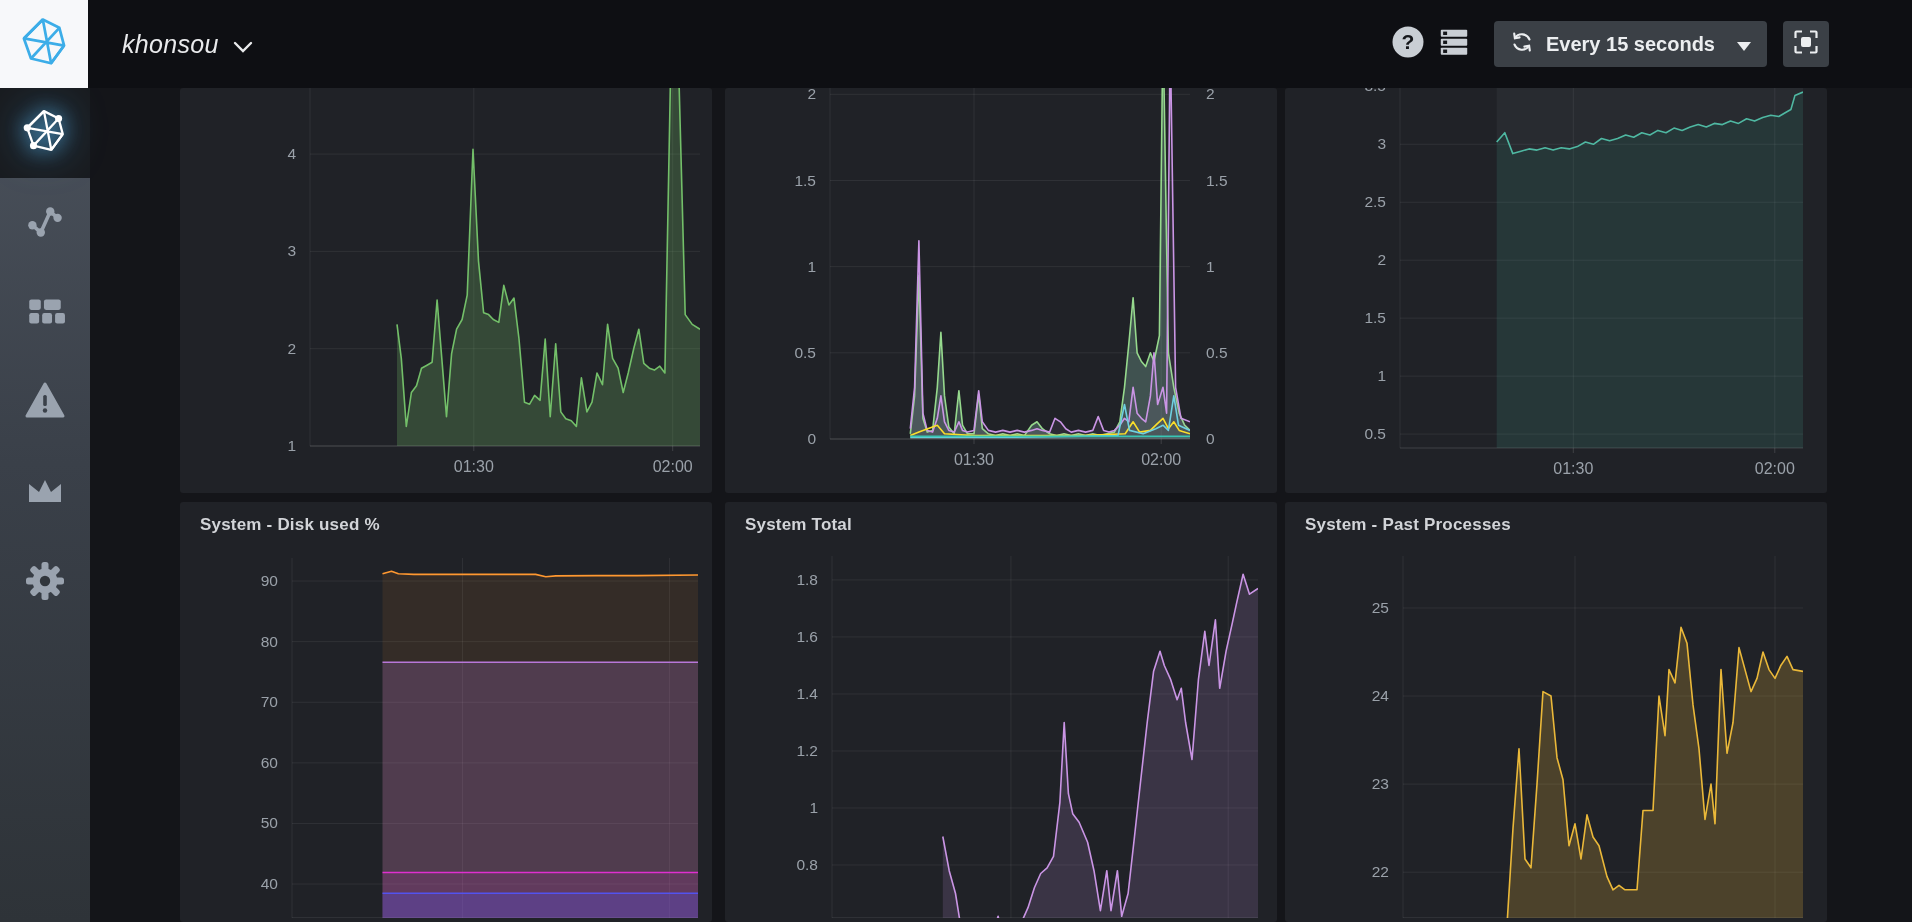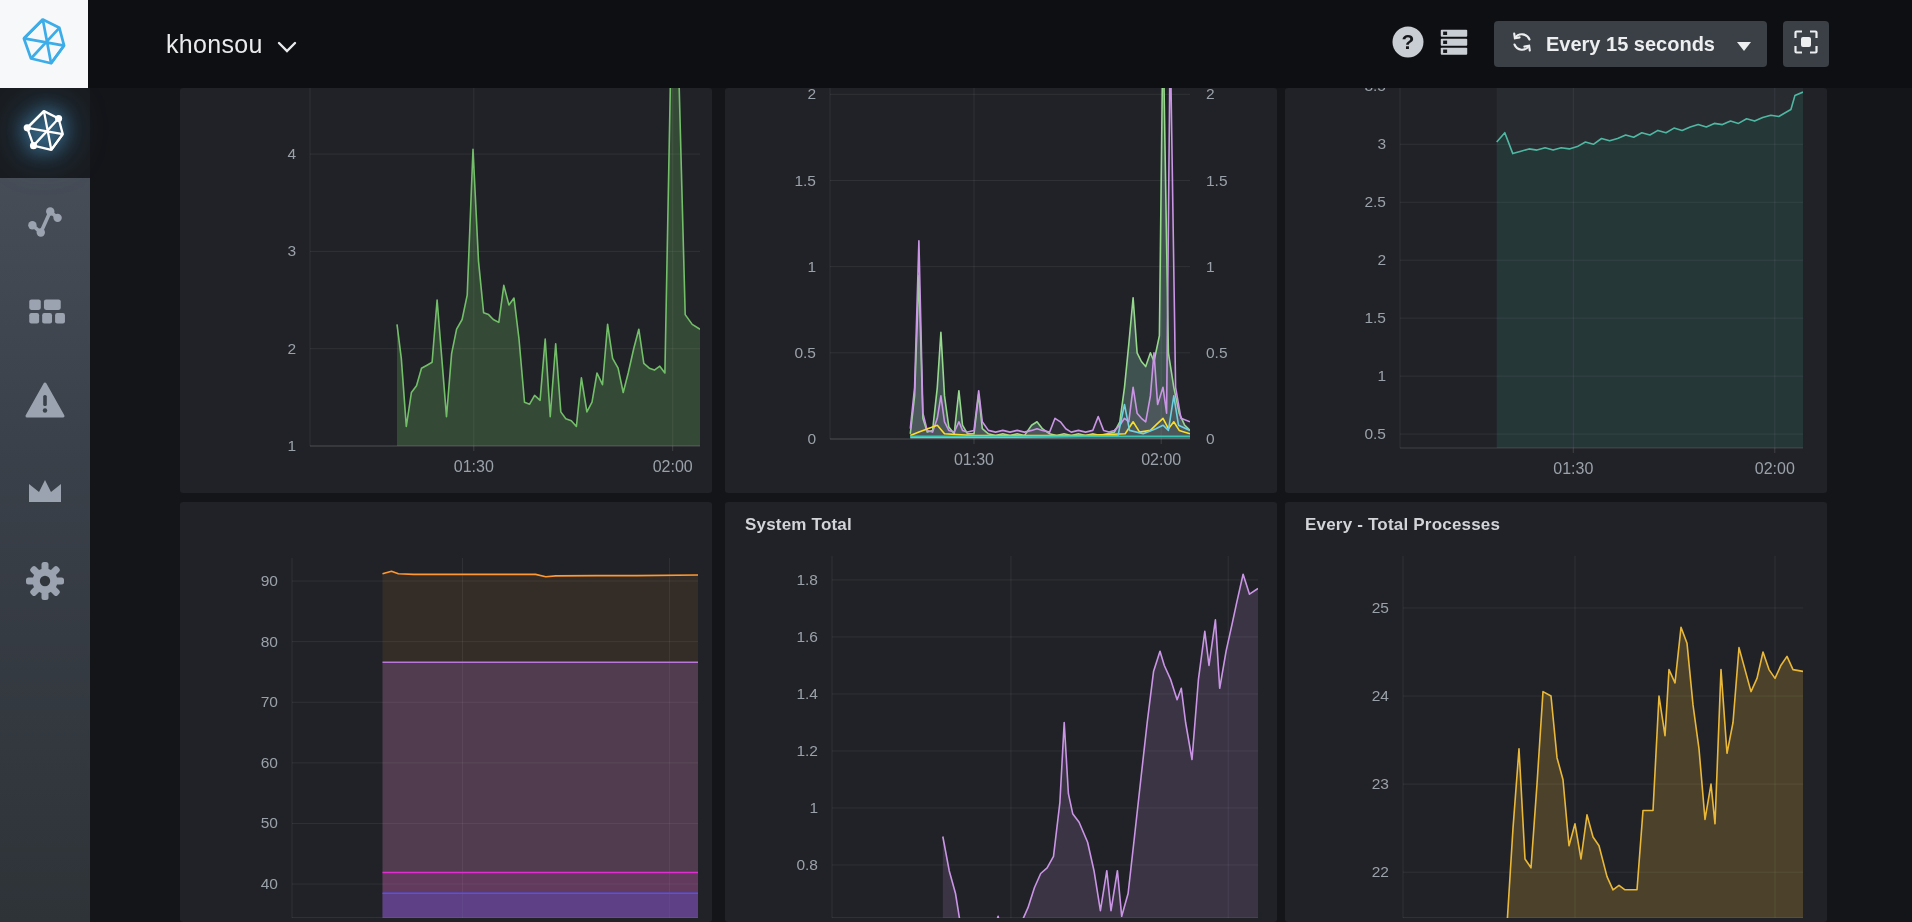--- a/index.html
+++ b/index.html
@@ -1,19 +1,19 @@
 <!DOCTYPE html>
 <html><head>
 <meta charset="utf-8">
 <style>
   html,body{margin:0;padding:0;background:#141519;width:1912px;height:922px;overflow:hidden;
     font-family:"Liberation Sans","DejaVu Sans",sans-serif;}
   .navbar{position:absolute;left:0;top:0;width:1912px;height:88px;background:#0e0f13;display:flex;align-items:center;z-index:30;}
   .logo-box{width:88px;height:88px;background:#f7f8fa;display:flex;align-items:center;justify-content:center;flex:0 0 auto;}
-  .nav-title{margin-left:78px;color:#e9eaec;font-size:25px;letter-spacing:.3px;display:flex;align-items:center;gap:14px;cursor:pointer;}
+  .nav-title{margin-left:34px;color:#e9eaec;font-size:25px;letter-spacing:.3px;display:flex;align-items:center;gap:14px;cursor:pointer;font-style:italic;}
   .nav-right{margin-left:auto;display:flex;align-items:center;gap:10px;padding-right:83px;}
   .icon-btn{width:36px;height:36px;display:flex;align-items:center;justify-content:center;cursor:pointer;}
   .nav-btn{height:46px;background:#3b4046;border-radius:4px;display:flex;align-items:center;gap:12px;
     padding:0 16px;color:#eceef0;font-size:20px;font-weight:bold;cursor:pointer;}
   .nav-btn .caret{margin-left:10px;}
   .kiosk-btn{width:46px;height:46px;background:#3b4046;border-radius:4px;display:flex;align-items:center;justify-content:center;cursor:pointer;margin-left:6px;}
   .sidebar{position:absolute;left:0;top:88px;width:90px;height:834px;background:linear-gradient(180deg,#4a515b 0%,#3a4049 45%,#2e3338 100%);z-index:20;}
   .side-item{width:90px;height:90px;display:flex;align-items:center;justify-content:center;color:#9aa3af;cursor:pointer;}
   .side-item.active{background:#191c20;color:#ffffff;}
   .side-item.active svg{filter:drop-shadow(0 0 9px rgba(87,178,230,.95)) drop-shadow(0 0 18px rgba(64,150,210,.7));}
@@ -267,20 +267,21 @@
           <text x="101" y="123.24203821656052" text-anchor="end" font-size="15.5" fill="#9aa1a9">2.5</text>
           <text x="101" y="65.28025477707007" text-anchor="end" font-size="15.5" fill="#9aa1a9">3</text>
           <text x="101" y="7.31847133757962" text-anchor="end" font-size="15.5" fill="#9aa1a9">3.5</text>
           <line x1="288.28999999999996" y1="364" x2="288.28999999999996" y2="369" stroke="rgba(255,255,255,0.14)" stroke-width="1"></line>
           <text x="288.28999999999996" y="390" text-anchor="middle" font-size="16" fill="#9aa1a9">01:30</text>
           <line x1="489.79" y1="364" x2="489.79" y2="369" stroke="rgba(255,255,255,0.14)" stroke-width="1"></line>
           <text x="489.79" y="390" text-anchor="middle" font-size="16" fill="#9aa1a9">02:00</text>
         </svg></div>
   </div>
   <div class="panel" style="left:180px;top:502px;width:532px;height:420px">
+    <div class="panel-title">System - Disk used %</div>
     <div class="chart"><svg width="532" height="420" viewBox="0 0 532 420">
           <clipPath id="clip-p4">
             <rect x="112" y="60" width="406" height="360"></rect>
           </clipPath>
           <line x1="112" y1="386.06060606060606" x2="518" y2="386.06060606060606" stroke="rgba(255,255,255,0.07)" stroke-width="1"></line>
           <line x1="112" y1="325.45454545454544" x2="518" y2="325.45454545454544" stroke="rgba(255,255,255,0.07)" stroke-width="1"></line>
           <line x1="112" y1="264.8484848484848" x2="518" y2="264.8484848484848" stroke="rgba(255,255,255,0.07)" stroke-width="1"></line>
           <line x1="112" y1="204.24242424242422" x2="518" y2="204.24242424242422" stroke="rgba(255,255,255,0.07)" stroke-width="1"></line>
           <line x1="112" y1="143.63636363636363" x2="518" y2="143.63636363636363" stroke="rgba(255,255,255,0.07)" stroke-width="1"></line>
           <line x1="112" y1="83.03030303030302" x2="518" y2="83.03030303030302" stroke="rgba(255,255,255,0.07)" stroke-width="1"></line>
@@ -332,21 +333,21 @@
           <text x="93" y="314.97480314960626" text-anchor="end" font-size="15.5" fill="#9aa1a9">1</text>
           <text x="93" y="257.96692913385823" text-anchor="end" font-size="15.5" fill="#9aa1a9">1.2</text>
           <text x="93" y="200.95905511811023" text-anchor="end" font-size="15.5" fill="#9aa1a9">1.4</text>
           <text x="93" y="143.95118110236217" text-anchor="end" font-size="15.5" fill="#9aa1a9">1.6</text>
           <text x="93" y="86.94330708661414" text-anchor="end" font-size="15.5" fill="#9aa1a9">1.8</text>
           <line x1="285.91999999999996" y1="420" x2="285.91999999999996" y2="425" stroke="rgba(255,255,255,0.14)" stroke-width="1"></line>
           <line x1="503.18" y1="420" x2="503.18" y2="425" stroke="rgba(255,255,255,0.14)" stroke-width="1"></line>
         </svg></div>
   </div>
   <div class="panel" style="left:1285px;top:502px;width:542px;height:420px">
-    <div class="panel-title">Every - Total Processes</div>
+    <div class="panel-title">System - Past Processes</div>
     <div class="chart"><svg width="542" height="420" viewBox="0 0 542 420">
           <clipPath id="clip-p6">
             <rect x="118" y="58" width="400" height="362"></rect>
           </clipPath>
           <line x1="118" y1="374.19951338199513" x2="518" y2="374.19951338199513" stroke="rgba(255,255,255,0.07)" stroke-width="1"></line>
           <line x1="118" y1="286.12165450121654" x2="518" y2="286.12165450121654" stroke="rgba(255,255,255,0.07)" stroke-width="1"></line>
           <line x1="118" y1="198.04379562043795" x2="518" y2="198.04379562043795" stroke="rgba(255,255,255,0.07)" stroke-width="1"></line>
           <line x1="118" y1="109.96593673965936" x2="518" y2="109.96593673965936" stroke="rgba(255,255,255,0.07)" stroke-width="1"></line>
           <line x1="118" y1="58" x2="118" y2="420" stroke="rgba(255,255,255,0.07)" stroke-width="1"></line>
           <line x1="290" y1="58" x2="290" y2="420" stroke="rgba(255,255,255,0.07)" stroke-width="1"></line>

